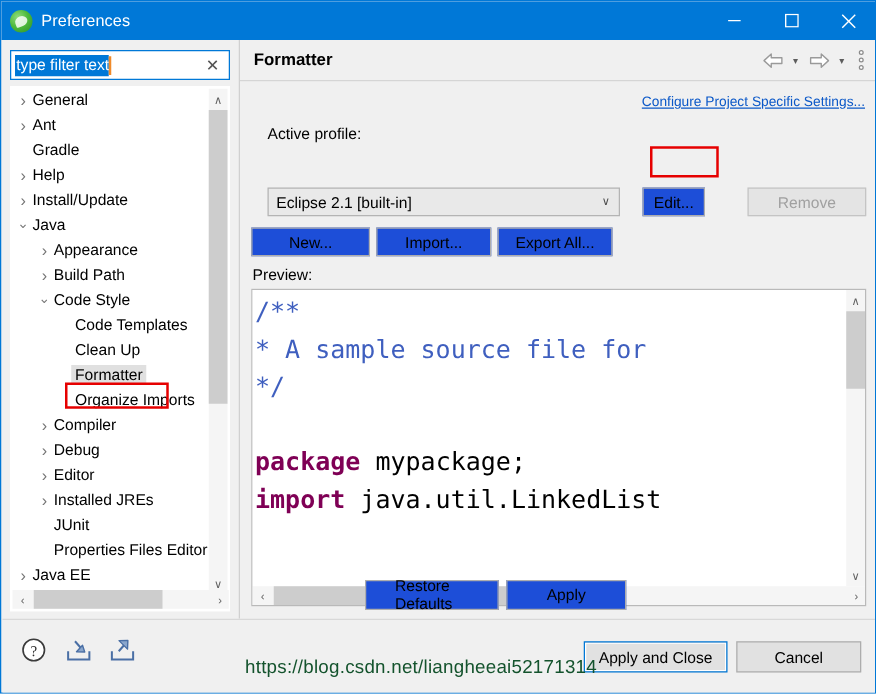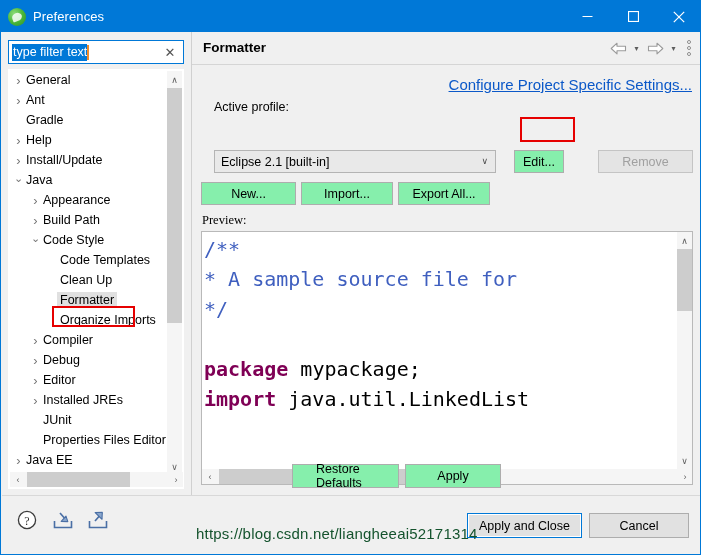--- a/index.html
+++ b/index.html
@@ -217,21 +217,21 @@
     justify-content: center; gap: 2px;
   }
   #kebab i {
     display: block; width: 4px; height: 4px;
     border: 1px solid #8a8a8a; border-radius: 50%;
     background: #ffffff;
   }
 
   #cfg-link {
     position: absolute; right: 9px; top: 44px;
-    font-size: 15px;
+    font-size: 11px;
     color: #0b58c8;
     text-decoration: underline;
     white-space: nowrap;
   }
   #active-profile-label {
     position: absolute; left: 22px; top: 68px;
     font-size: 12.5px;
   }
   #profile-combo {
     position: absolute; left: 22px; top: 118px;
@@ -242,37 +242,36 @@
   }
   #profile-combo-text {
     margin-left: 6px; font-size: 12.5px;
   }
   #profile-combo-caret {
     position: absolute; right: 7px; top: 5px;
     color: #4a4a4a; font-size: 9px;
   }
   .push-btn {
     position: absolute;
-    background: #86efac;
+    background: #1d4ed8;
     border: 1px solid #adadad;
     display: flex; align-items: center; justify-content: center;
     font-size: 12.5px;
     color: #000000;
   }
   .push-btn.disabled { color: #a0a0a0; background: #e4e4e4; border-color: #c4c4c4; }
   #btn-edit { left: 322px; top: 118px; width: 50px; height: 23px; }
   #btn-remove { left: 406px; top: 118px; width: 95px; height: 23px; }
   #btn-new { left: 9px; top: 150px; width: 95px; height: 23px; }
   #btn-import { left: 109px; top: 150px; width: 92px; height: 23px; }
   #btn-export { left: 206px; top: 150px; width: 92px; height: 23px; }
 
   #preview-label {
     position: absolute; left: 10px; top: 181px;
     font-size: 12.5px;
-    font-family: Liberation Serif, serif;
   }
 
   #preview-box {
     position: absolute; left: 9px; top: 199px;
     width: 492px; height: 254px;
     background: #ffffff;
     border: 1px solid #b9b9b9;
     overflow: hidden;
   }
   #code-clip {

